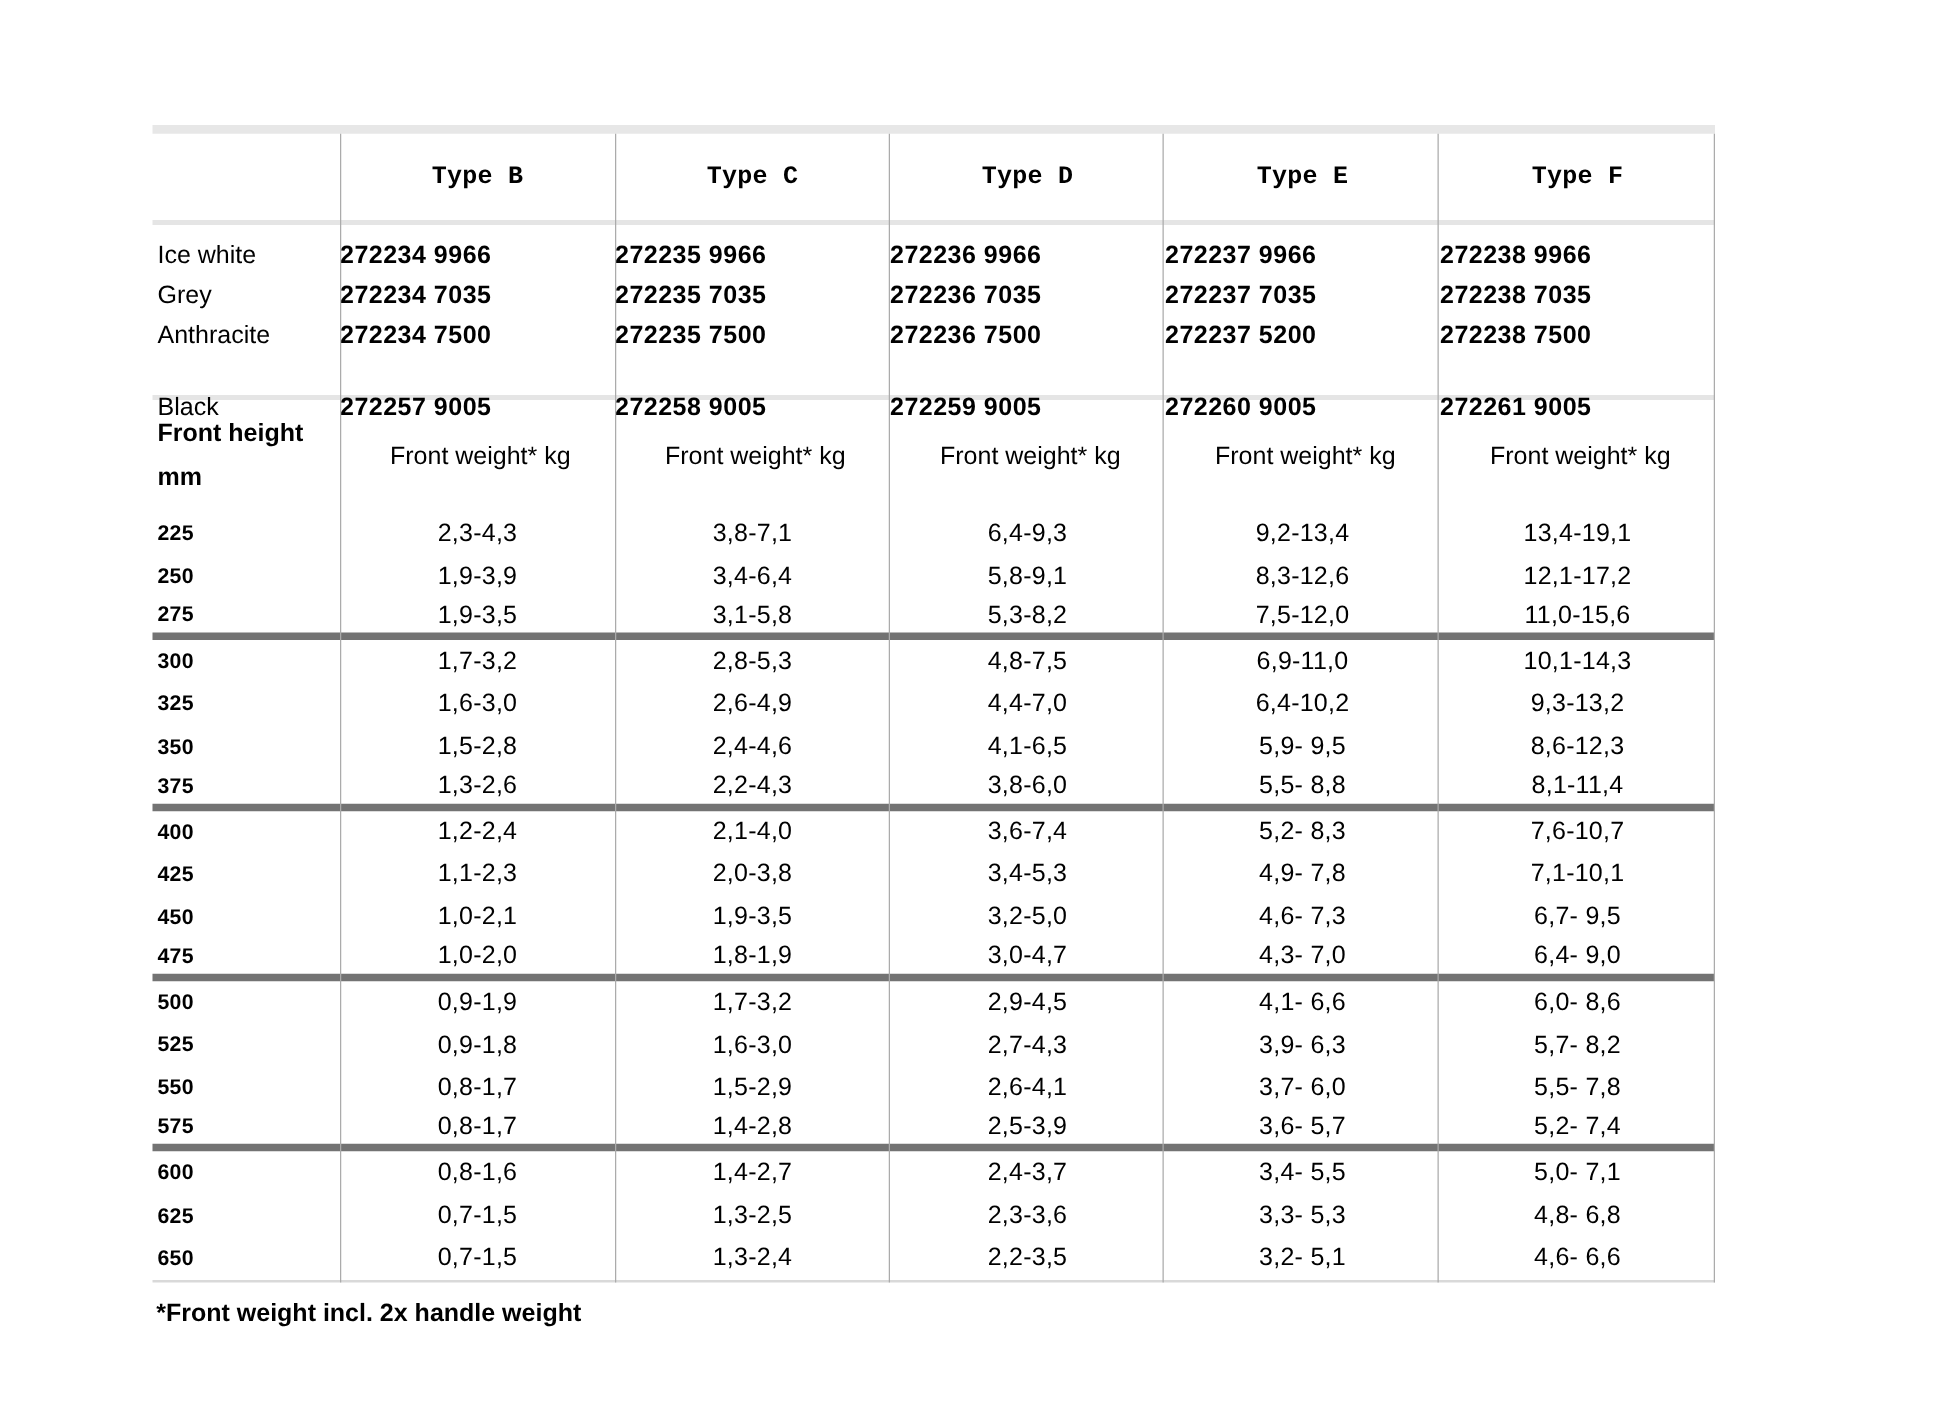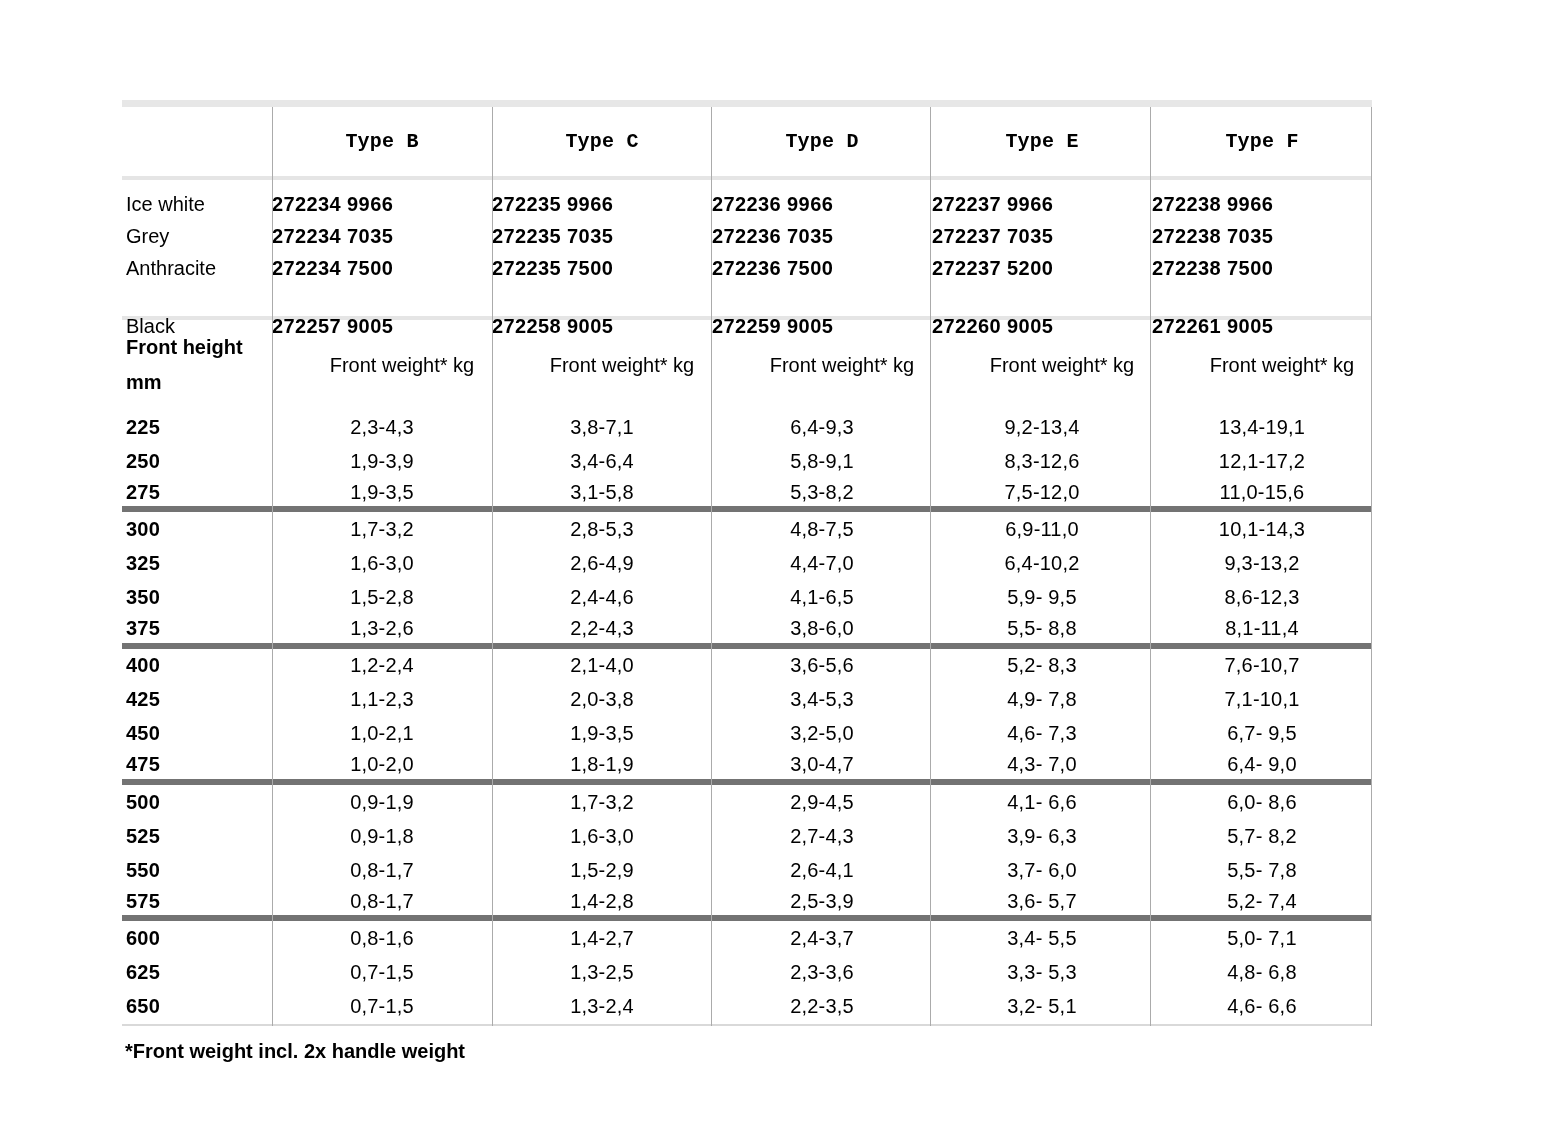--- a/index.html
+++ b/index.html
@@ -67,37 +67,36 @@
     align-items: center;
     gap: 40px;
   }
   .fh {
     font-weight: bold;
     font-size: 20px;
     line-height: 35px;
     padding-left: 4px;
   }
   .wh {
-    text-align: center;
     font-size: 20px;
   }
   .data {
     border-bottom: 2px solid #d9d9d9;
   }
   .drow {
     height: 34.1px;
     align-items: center;
     box-sizing: border-box;
   }
   .drow.group-end {
     border-bottom: 6px solid #737373;
   }
   .hcell {
     font-weight: bold;
-    font-size: 20px;
+    font-size: 17px;
     padding-left: 4px;
     letter-spacing: 0.2px;
   }
   .vcell {
     text-align: center;
     font-size: 20px;
     white-space: pre;
     letter-spacing: 0.2px;
   }
   .vline {
@@ -233,21 +232,21 @@
         <div class="vcell">1,3-2,6</div>
         <div class="vcell">2,2-4,3</div>
         <div class="vcell">3,8-6,0</div>
         <div class="vcell">5,5- 8,8</div>
         <div class="vcell">8,1-11,4</div>
       </div>
       <div class="grid drow">
         <div class="hcell">400</div>
         <div class="vcell">1,2-2,4</div>
         <div class="vcell">2,1-4,0</div>
-        <div class="vcell">3,6-5,6</div>
+        <div class="vcell">3,6-7,4</div>
         <div class="vcell">5,2- 8,3</div>
         <div class="vcell">7,6-10,7</div>
       </div>
       <div class="grid drow">
         <div class="hcell">425</div>
         <div class="vcell">1,1-2,3</div>
         <div class="vcell">2,0-3,8</div>
         <div class="vcell">3,4-5,3</div>
         <div class="vcell">4,9- 7,8</div>
         <div class="vcell">7,1-10,1</div>

